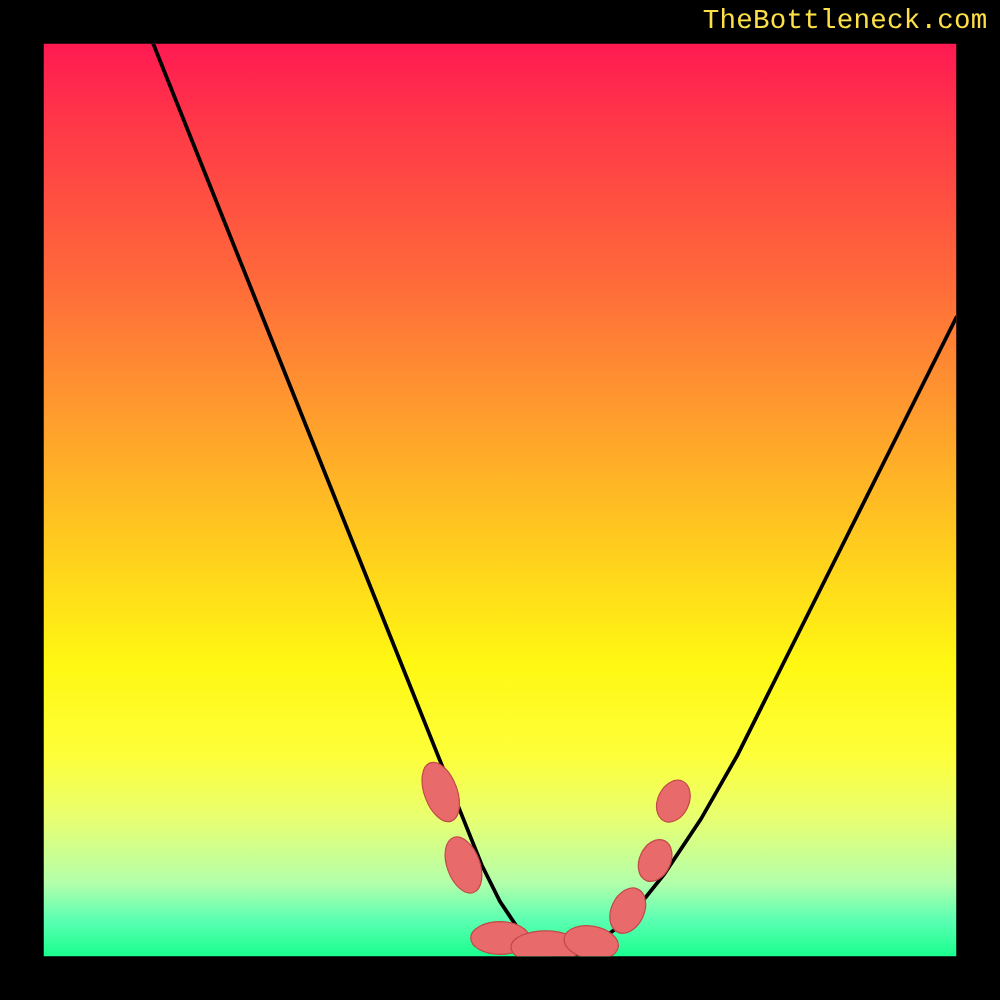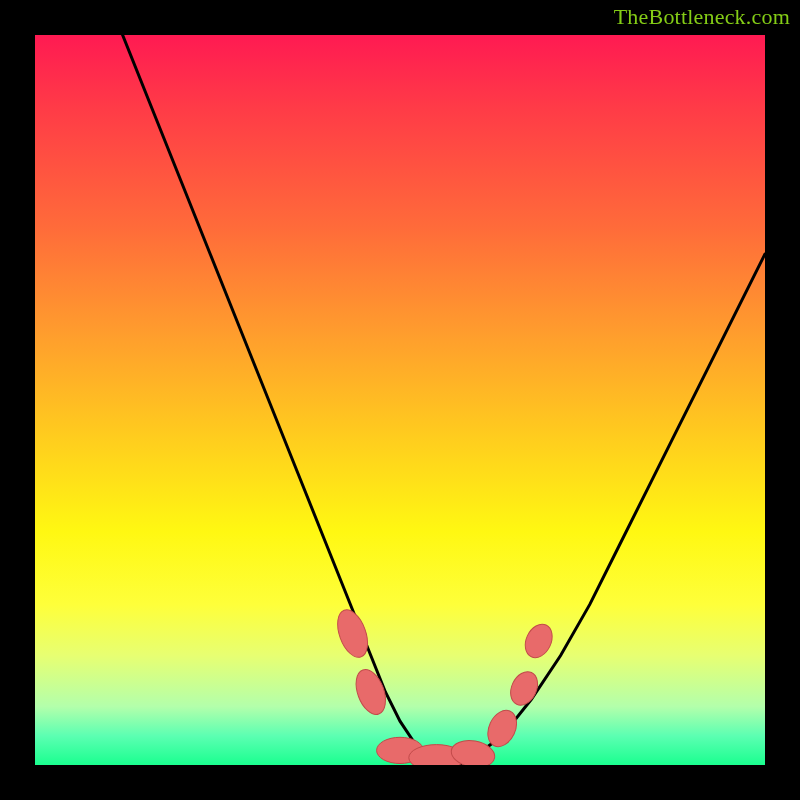--- a/index.html
+++ b/index.html
@@ -37,25 +37,25 @@
       #e7ff72 85%,
       #b3ffab 92%,
       #5cffb2 96%,
       #1aff8f 100%
     );
   }
   .watermark {
     position: absolute;
     top: 4px;
     right: 10px;
-    color: #84cc16;
+    color: #fde047;
     font-size: 22px;
     font-weight: 500;
     letter-spacing: 0.2px;
-    font-family: Liberation Serif, serif;
+    font-family: Liberation Mono, monospace;
   }
   svg {
     position: absolute;
     left: 0;
     top: 0;
   }
 </style>
 </head>
 <body>
 

